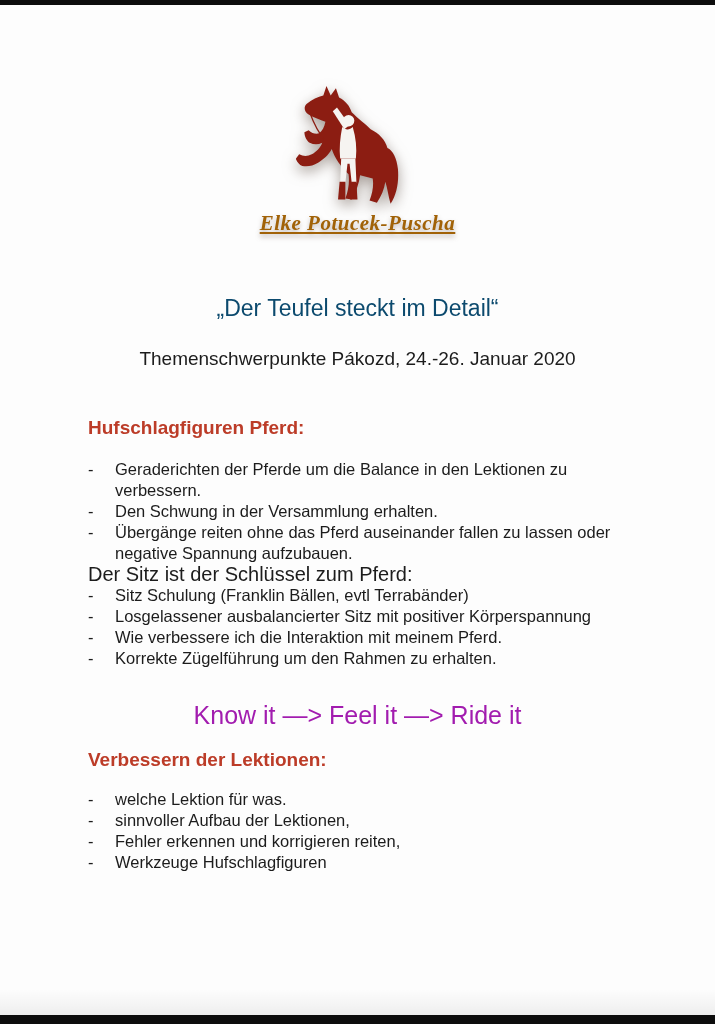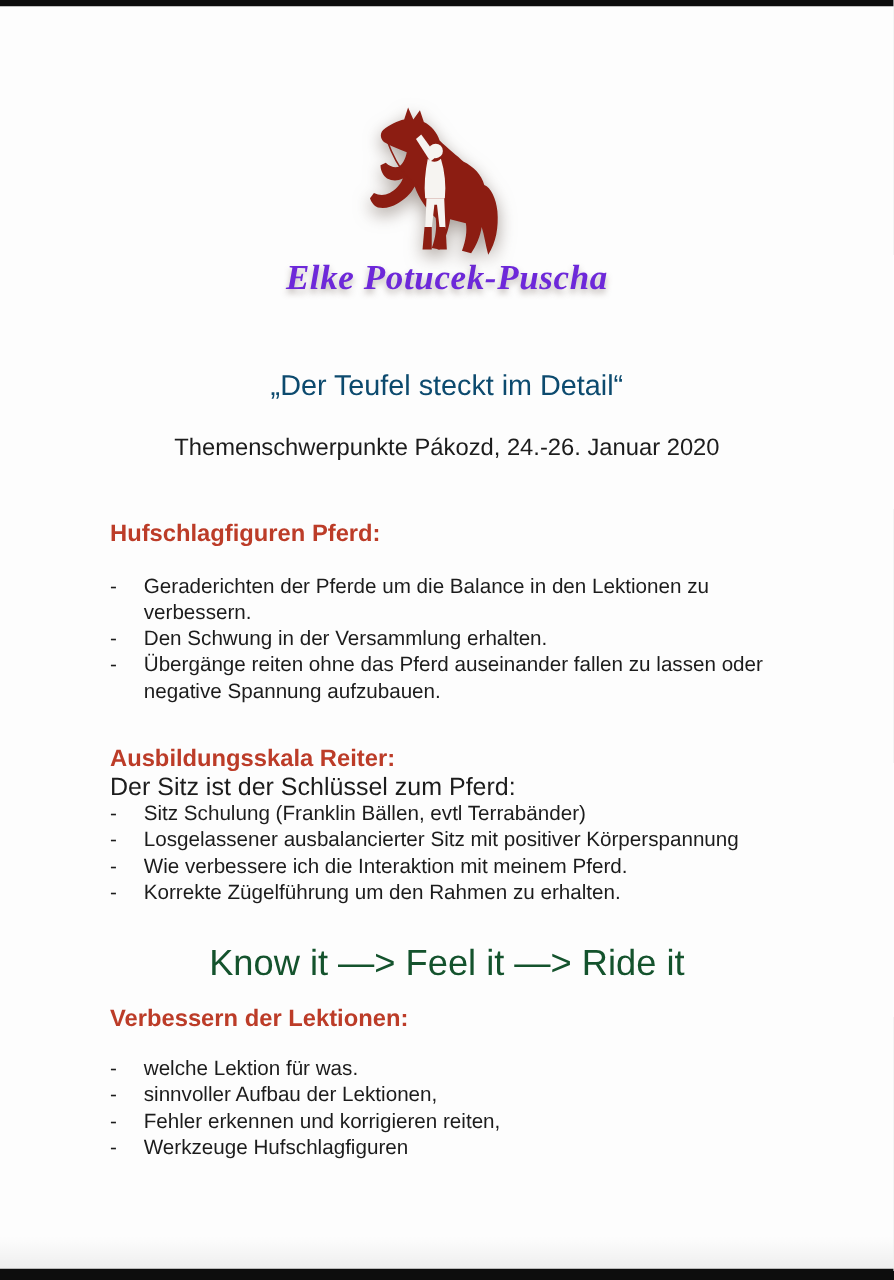--- a/index.html
+++ b/index.html
@@ -23,25 +23,26 @@
   
   .logo{width:260px;margin:0 auto;padding-top:85px;text-align:center;}
   .logo svg{
     display:block;margin:0 auto;
     filter:drop-shadow(0 5px 7px rgba(95,78,68,0.55));
   }
   .brand{
     margin-top:2px;
     font-family:"Liberation Serif", serif;
     font-style:italic;font-weight:bold;
-    font-size:28px;line-height:24px;
+    font-size:21px;line-height:24px;
     letter-spacing:0.5px;
-    color:#6d28d9;
+    color:#a16207;
     text-shadow:0 3px 5px rgba(95,78,68,0.40);
     white-space:nowrap;
+    text-decoration:underline;
   }
 
   
   .title{
     margin:58px 0 0 0;
     text-align:center;
     font-size:23px;line-height:30px;font-weight:normal;
     color:#0c4a6e;
   }
   .subtitle{
@@ -65,22 +66,22 @@
   .bullets.after-heading{margin-top:19px;}
   .bullets.after-heading3{margin-top:17px;}
   .bullet{
     display:grid;grid-template-columns:27px 1fr;
     font-size:16.5px;line-height:21px;
   }
   .bullet .dash{text-align:left;}
   .motto{
     margin-top:30px;
     text-align:center;
-    font-size:29px;line-height:32px;
-    color:#14532d;
+    font-size:25px;line-height:32px;
+    color:#a21caf;
   }
 </style>
 </head>
 <body>
 
 <div class="stage">
   <div class="bar top"></div>
 
   <div class="logo">
     <svg width="142" height="124" viewBox="0 0 132 118" aria-hidden="true">
@@ -148,21 +149,20 @@
       <div class="bullet">
         <span class="dash">-</span>
         <span>Den Schwung in der Versammlung erhalten.</span>
       </div>
       <div class="bullet">
         <span class="dash">-</span>
         <span>Übergänge reiten ohne das Pferd auseinander fallen zu lassen oder negative Spannung aufzubauen.</span>
       </div>
     </div>
 
-    <h2 class="sec second">Ausbildungsskala Reiter:</h2>
     <p class="intro">Der Sitz ist der Schlüssel zum Pferd:</p>
     <div class="bullets">
       <div class="bullet">
         <span class="dash">-</span>
         <span>Sitz Schulung (Franklin Bällen, evtl Terrabänder)</span>
       </div>
       <div class="bullet">
         <span class="dash">-</span>
         <span>Losgelassener ausbalancierter Sitz mit positiver Körperspannung</span>
       </div>

